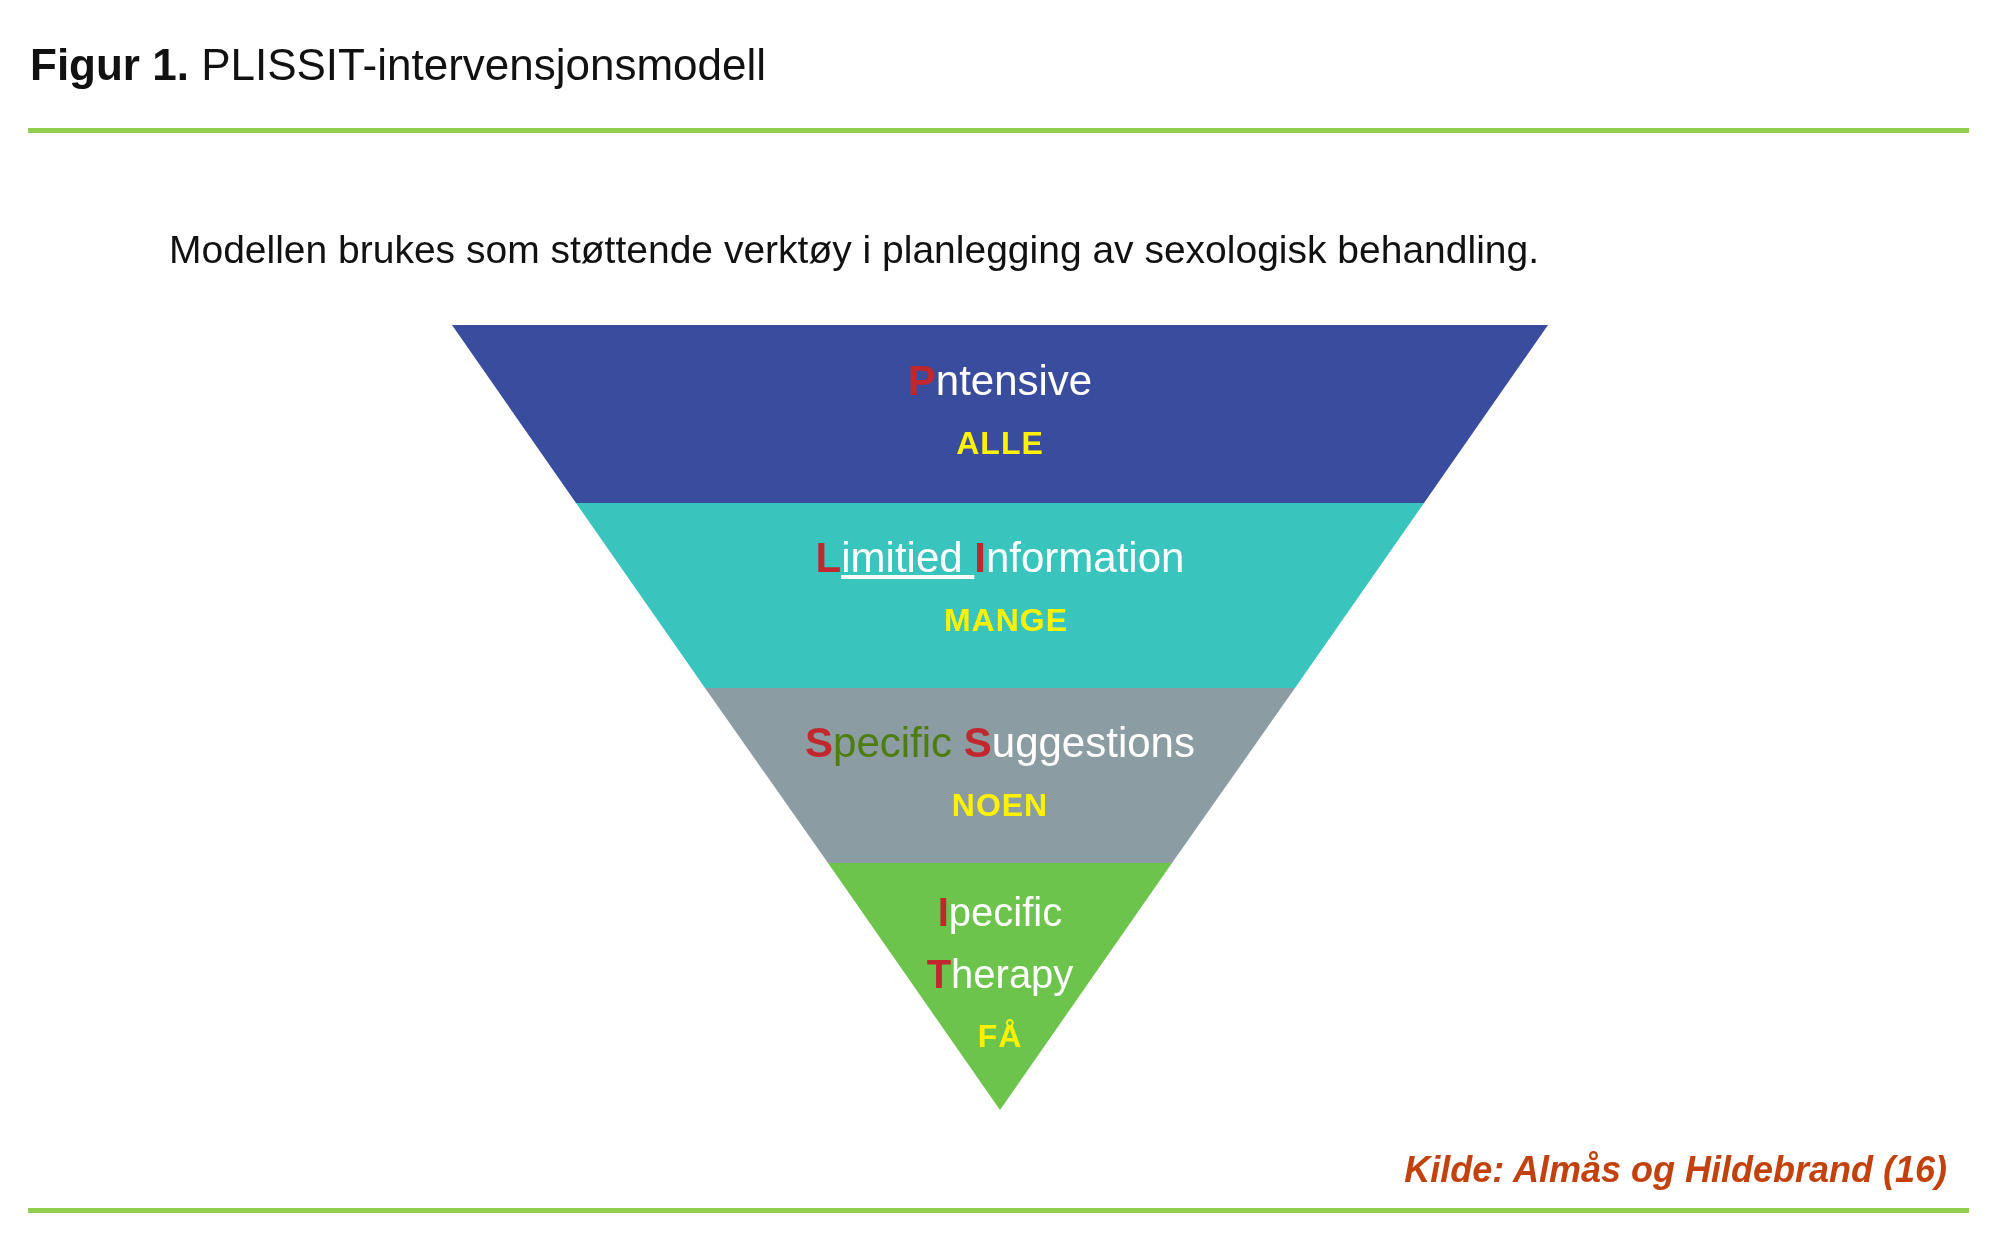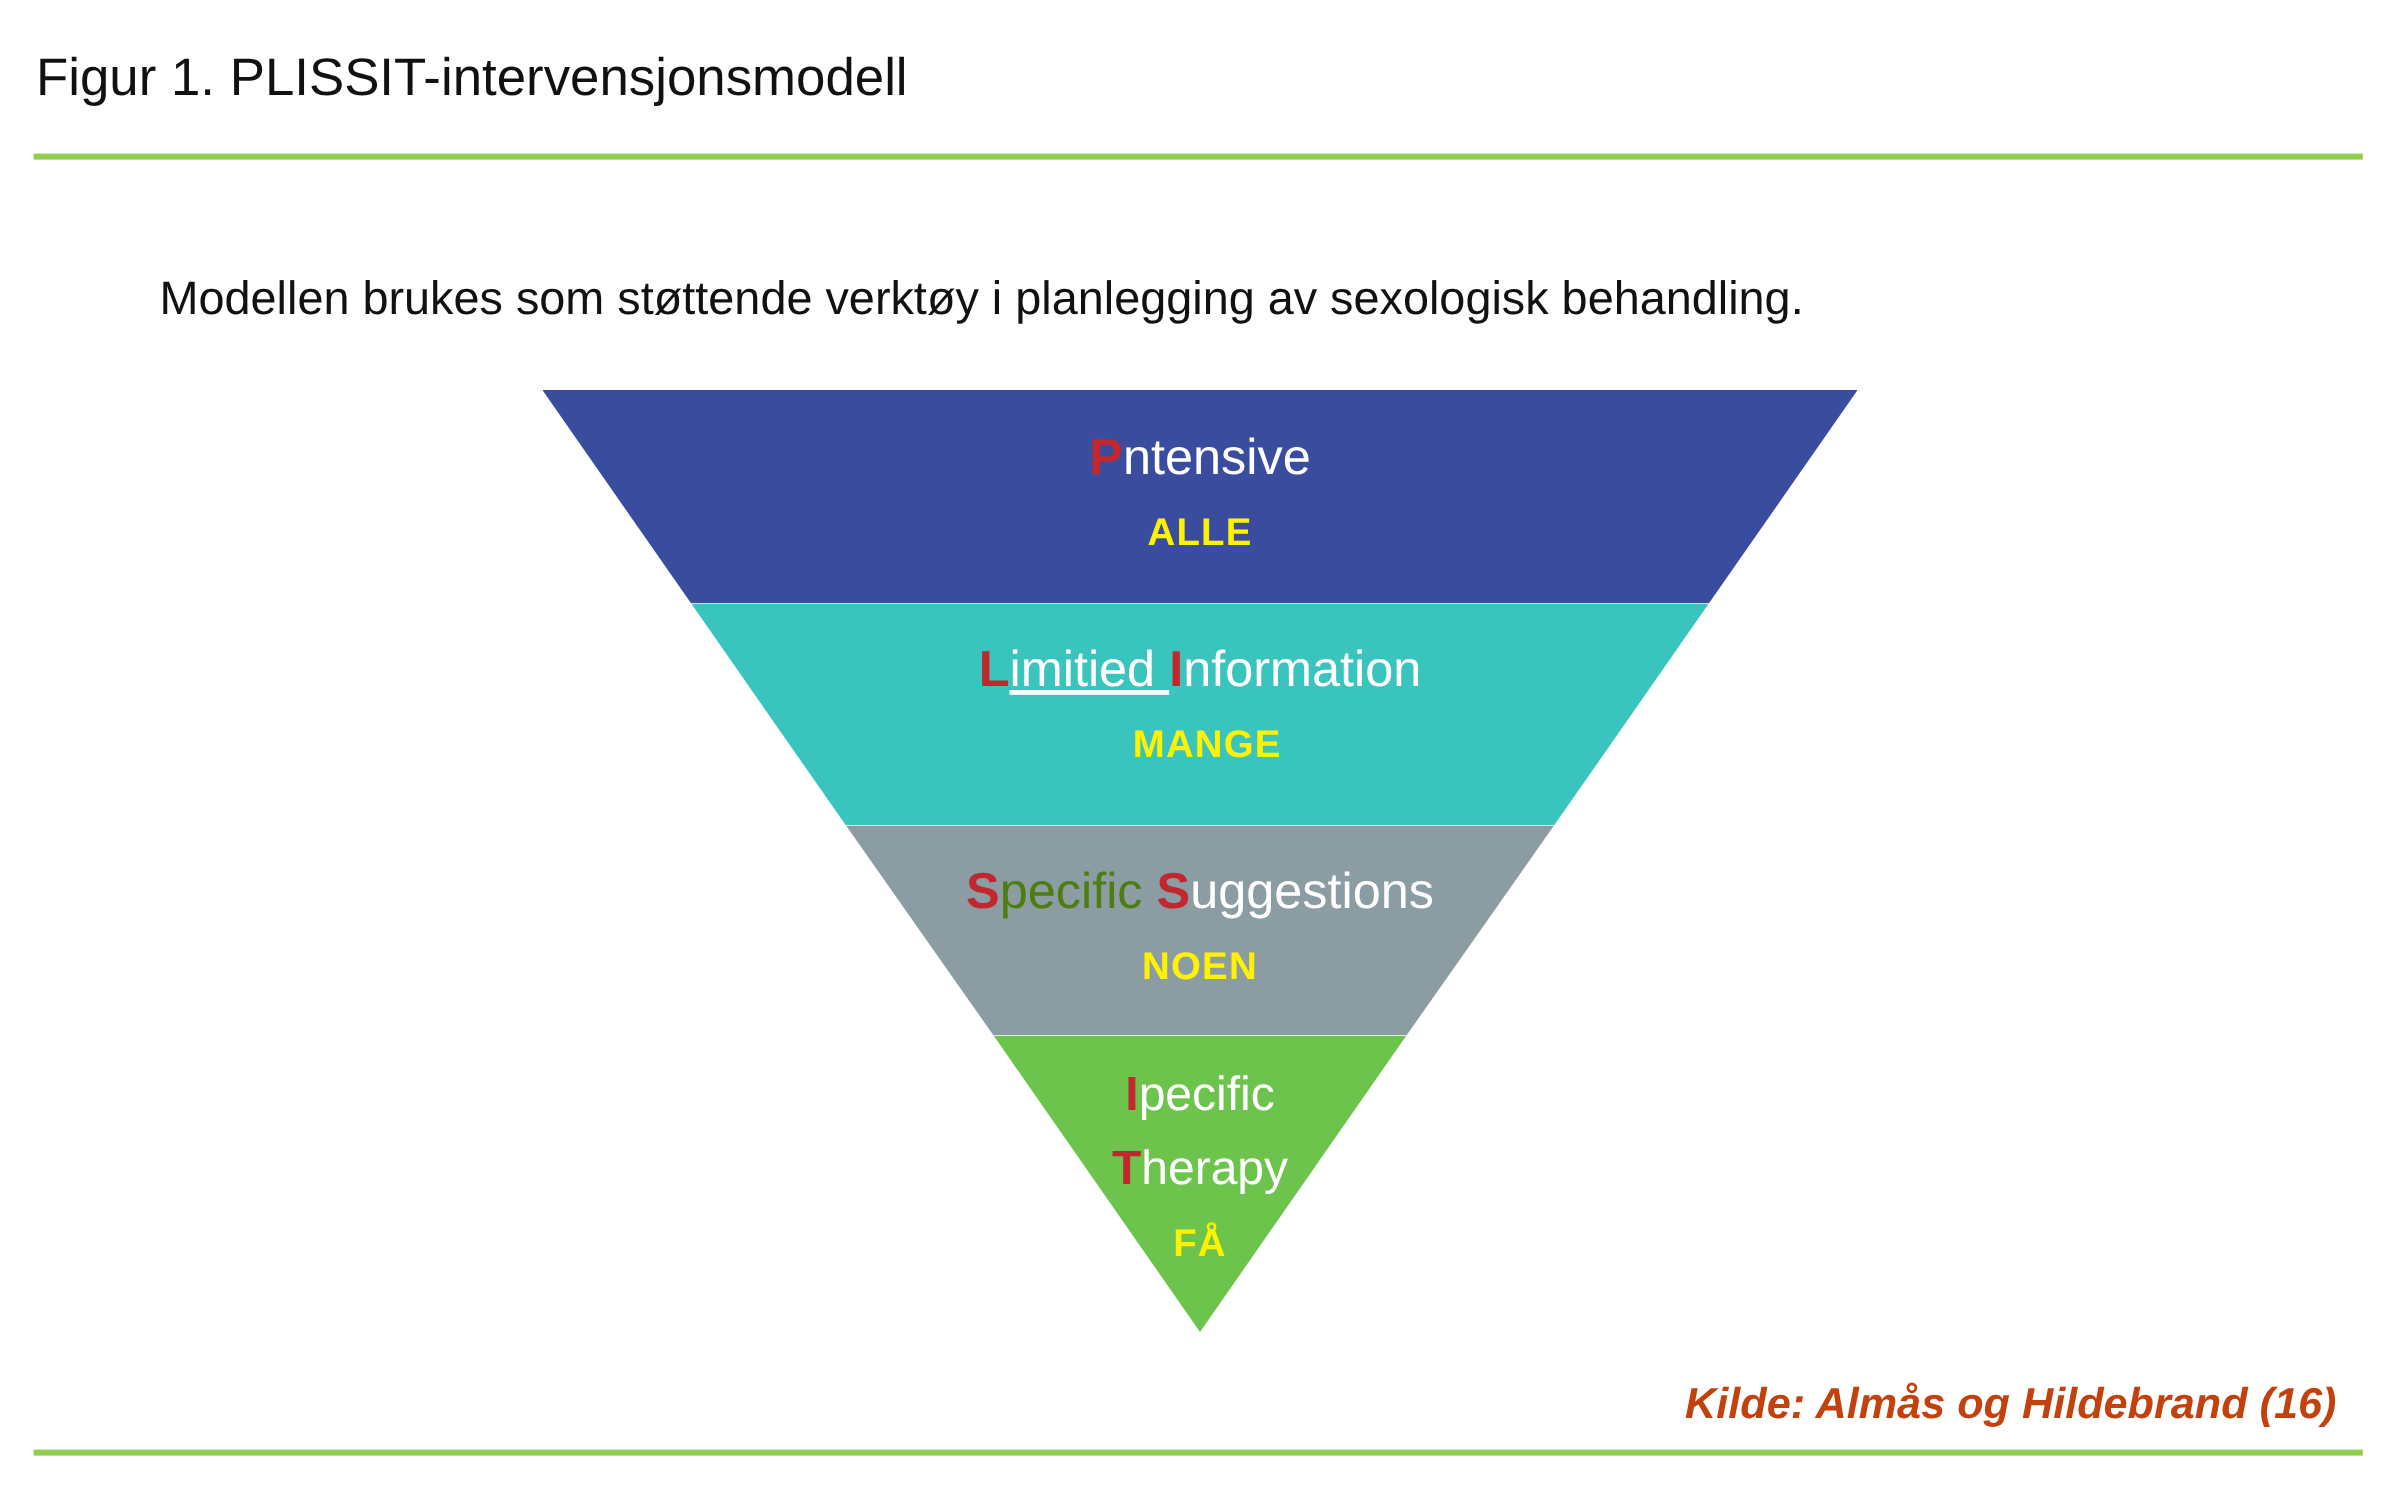--- a/index.html
+++ b/index.html
@@ -9,29 +9,29 @@
     position:relative;overflow:hidden;
   }
   .page{position:absolute;inset:0;width:2000px;height:1243px;}
 
   
   .figure-title{
     position:absolute;left:30px;top:40px;margin:0;
     font-size:44px;line-height:1.15;color:#111;font-weight:normal;
     white-space:nowrap;
   }
-  .figure-title .title-prefix{font-weight:normal;margin-top:44px;}
+  .figure-title .title-prefix{font-weight:bold;margin-top:44px;}
 
   .rule{position:absolute;left:28px;width:1941px;height:5px;}
   .rule-top{top:128px;}
   .rule-bottom{top:1208px;}
 
   .subtitle{
     position:absolute;left:0;top:228px;width:1636px;margin:0;
-    text-align:center;font-size:39px;color:#111;
+    text-align:center;font-size:39px;color:#111;padding-left:36px;
   }
 
   
   .band{position:absolute;}
   .band-permission{
     left:452px;top:325px;width:1096px;height:178px;
     clip-path:polygon(0 0,1096px 0,972px 178px,124px 178px);
   }
   .band-limited{
     left:576px;top:503px;width:848px;height:185px;

